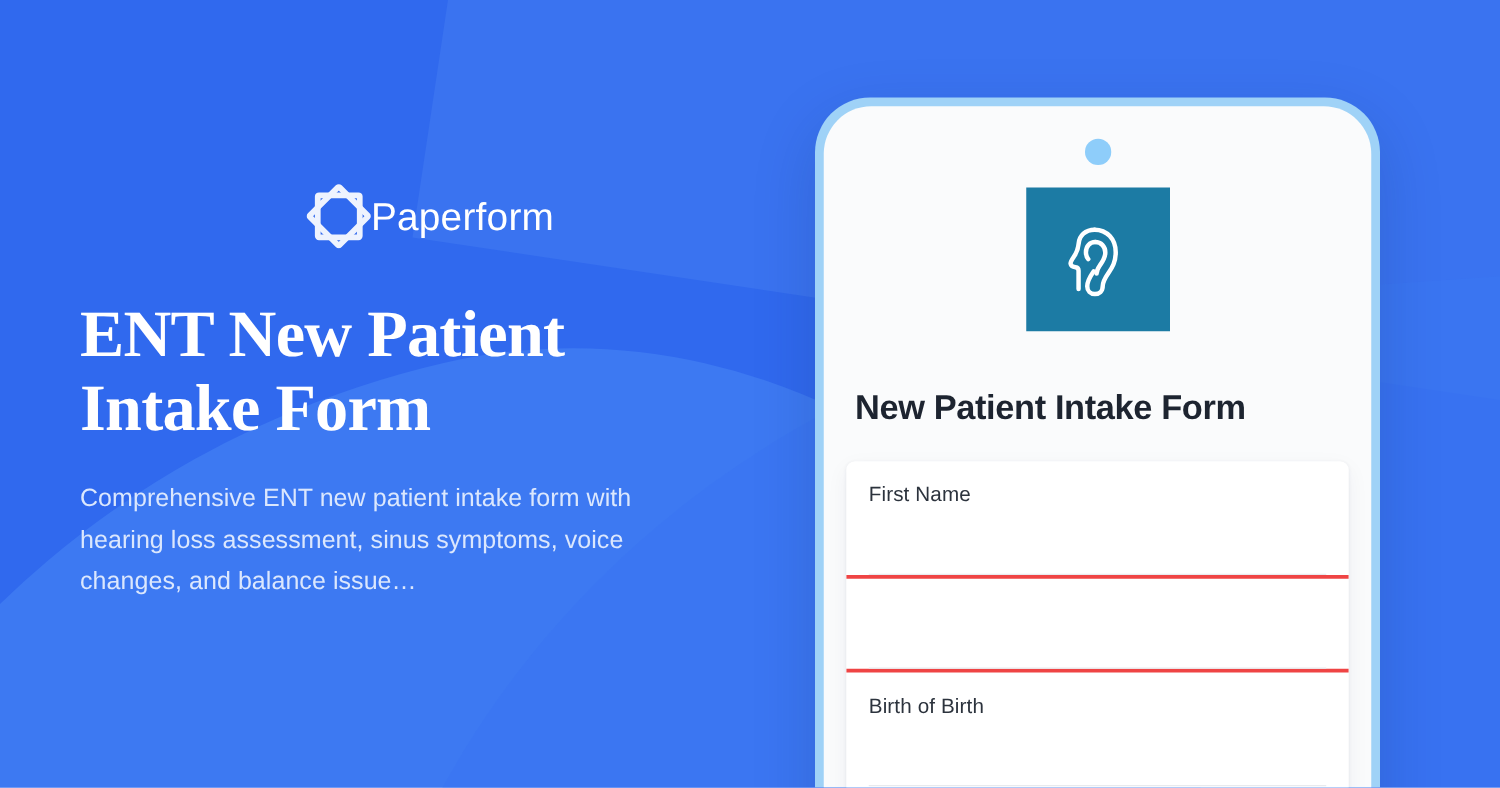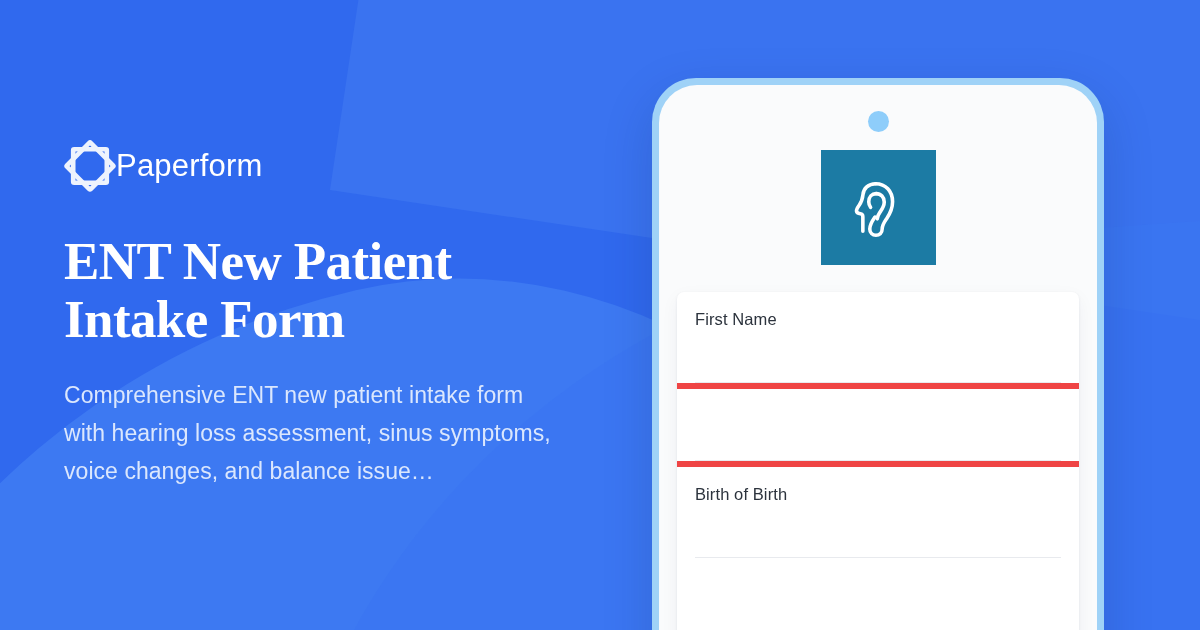--- a/index.html
+++ b/index.html
@@ -26,34 +26,34 @@
   .bg-curve-soft {
     left:250px; top:250px; width:1100px; height:900px;
     background:#3b76f1; border-radius:70% 0 0 0 / 80% 0 0 0;
     transform:rotate(-4deg); opacity:.75;
   }
   
   .left-col {
     position:absolute; left:64px; top:0; width:560px; height:630px;
     display:flex; flex-direction:column; justify-content:center;
   }
-  .brand { display:flex; align-items:center; gap:0; margin-bottom:40px; }
+  .brand { display:flex; align-items:center; gap:0; margin-bottom:40px;justify-content:center; }
   .brand-mark { width:52px; height:52px; flex:0 0 52px; display:block; }
   .brand-name {
     font-size:31px; color:#ffffff; letter-spacing:.2px;
     font-weight:400; line-height:1;
   }
   .headline {
     font-size:53px; line-height:1.1; font-weight:700;
     color:#ffffff; letter-spacing:-.6px; margin-bottom:27px;
     max-width:470px;
     font-family:Liberation Serif, serif;
   }
   .subhead {
-    font-size:23px; line-height:1.66; font-weight:400;
+    font-size:20px; line-height:1.66; font-weight:400;
     color:#dbe7fd; max-width:500px; letter-spacing:.05px;
   }
   
   .phone {
     position:absolute; left:652px; top:78px;
     width:452px; height:600px;
     background:#9fd2f7;
     border-radius:44px 44px 0 0;
     padding:7px 7px 0 7px;
     box-shadow:0 18px 50px rgba(16,40,90,.18);
@@ -79,21 +79,21 @@
     align-self:flex-start; margin:45px 0 0 25px;
     font-size:27.5px; font-weight:700; color:#1d2430;
     letter-spacing:-.3px;
   }
   .form-card {
     margin-top:27px; width:402px; background:#ffffff;
     border-radius:7px 7px 0 0;
     box-shadow:0 1px 3px rgba(20,40,80,.08), 0 6px 18px rgba(20,40,80,.05);
     overflow:hidden; flex:1 1 auto;
   }
-  .field { padding:18px 18px 0 18px; border-bottom:6px solid #ef4444; }
+  .field { padding:18px 18px 0 18px; border-bottom:3px solid #ef4444; }
   .field-label {
     font-size:16.5px; color:#2c333d; font-weight:400; letter-spacing:.1px;
   }
   .field-input {
     height:44px; border-bottom:1px solid #e8eaee;
     margin-top:10px; width:100%;
   }
   .field:last-child { border-bottom:none; }
 </style>
 </head>
@@ -139,20 +139,21 @@
             <path d="M30 11 C38.6 11 44.6 17.6 44.6 26.6 C44.6 33.4 42.2 37.2 39.6 41
                      C37.4 44.2 35.6 46.6 35.6 50.2 C35.6 53.6 33.2 55.6 30.2 55.6
                      C27.2 55.6 24.9 53.4 24.9 50.2 C24.9 46 27.2 43 29.4 39.8"></path>
             <path d="M30.4 19.6 C26.6 19.6 24 22.6 24 26.6 C24 28.6 24.6 30.2 25.6 31.4"></path>
             <path d="M30.4 19.6 C34.6 19.6 37.4 22.8 37.4 26.8 C37.4 30.6 35.6 33 33.6 35.8
                      C32.2 37.8 31.4 39.4 31.4 41.4"></path>
           </g>
         </svg>
       </div>
 
+      <div class="form-title">New Patient Intake Form</div>
 
       <div class="form-card">
 
         <div class="field">
           <div class="field-label">First Name</div>
           <div class="field-input"></div>
         </div>
 
         <div class="field">
           <div class="field-input"></div>

